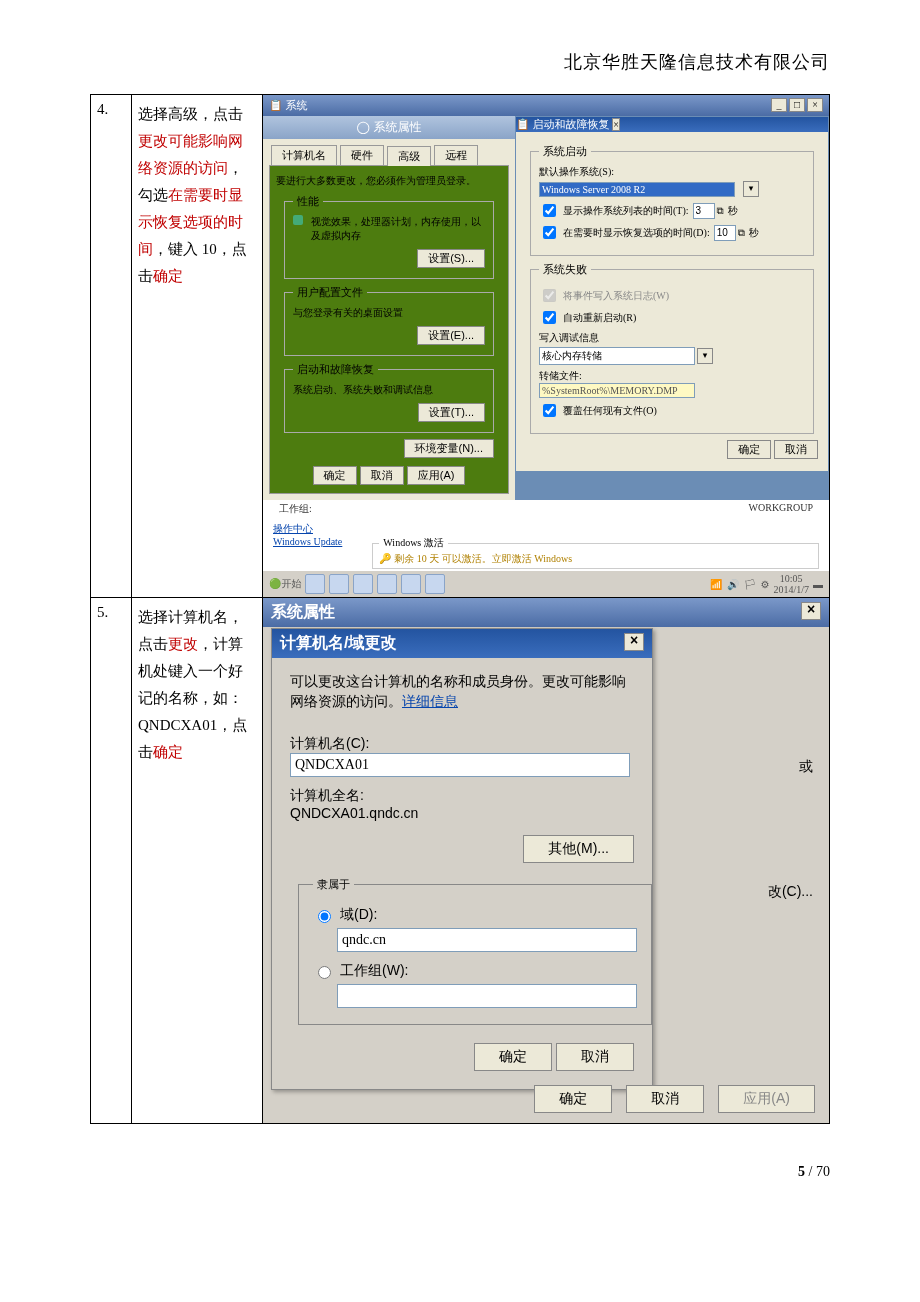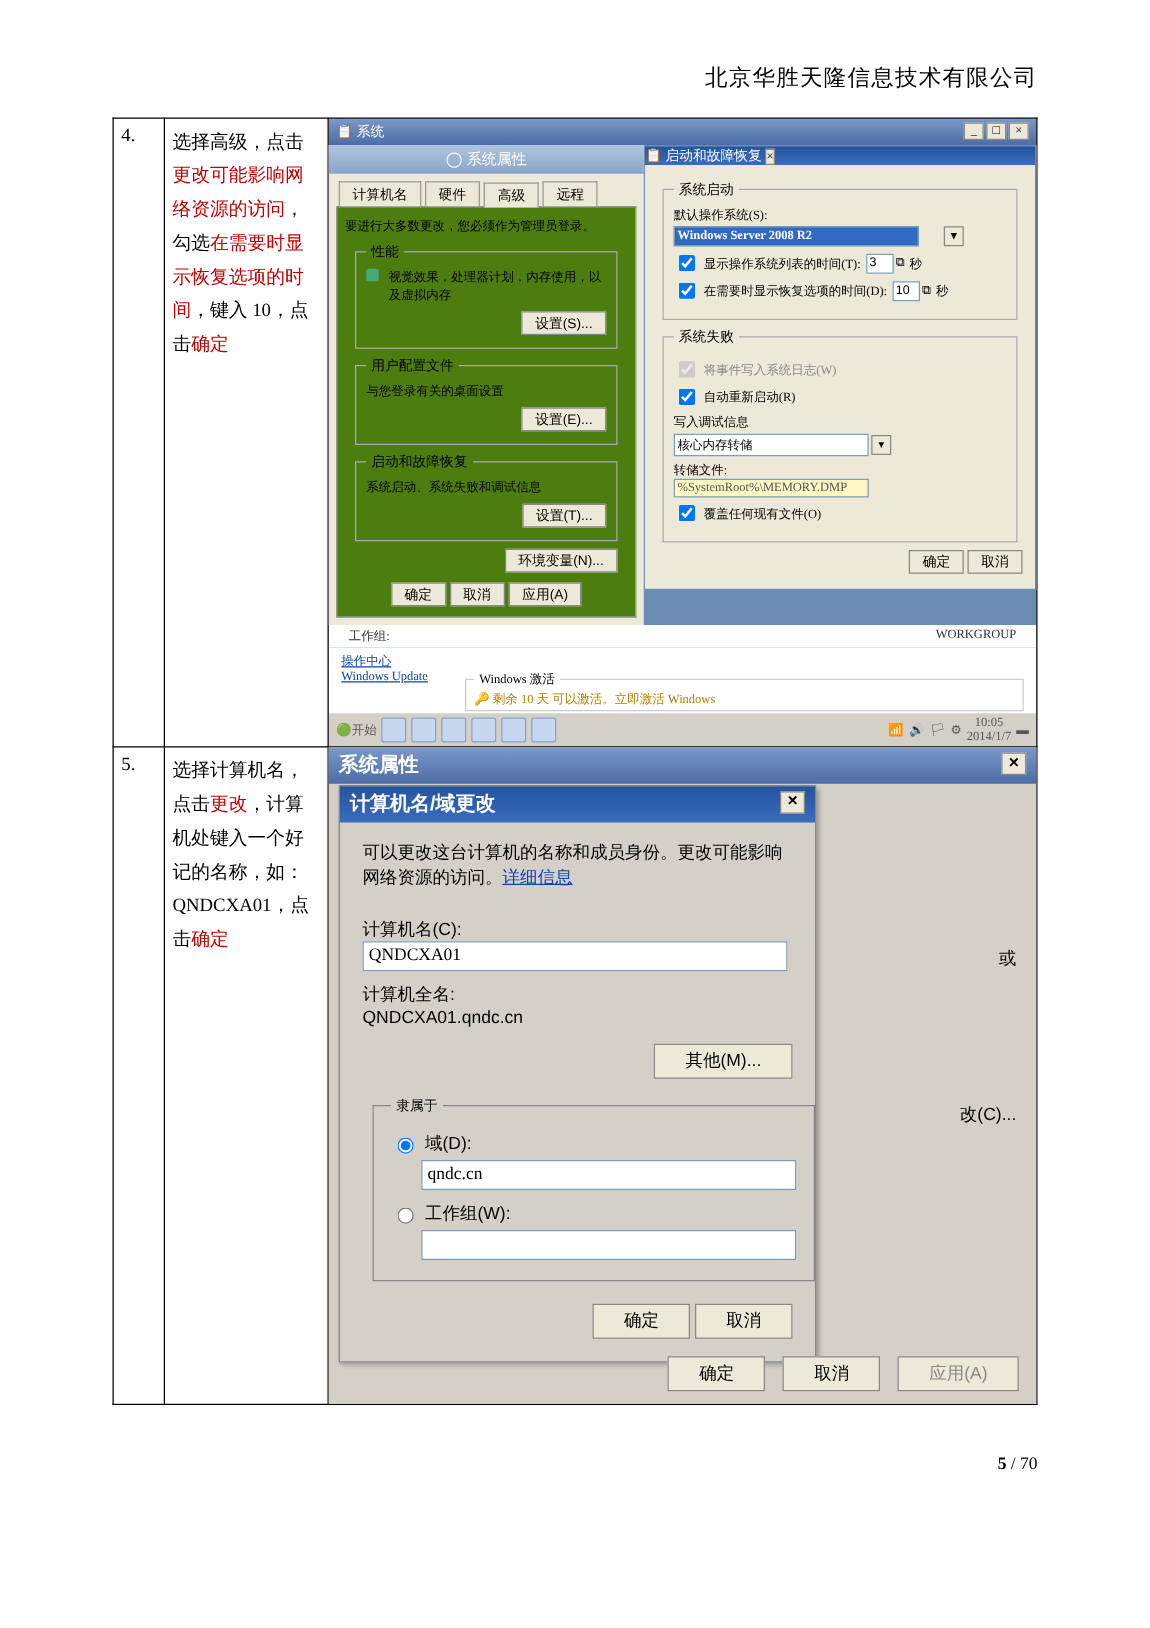--- a/index.html
+++ b/index.html
@@ -158,21 +158,21 @@
 
               <div class="right-pane" style="flex:1;">
                 <div class="titlebar">
                   <span>📋 <span>启动和故障恢复</span></span>
                   <span class="win-close">×</span>
                 </div>
                 <div style="padding:6px;">
                   <fieldset>
                     <legend>系统启动</legend>
                     <div style="font-size:10px;">默认操作系统(S):</div>
-                    <div style="display:flex;gap:20px;margin:2px 0 4px 0;font-weight:bold;">
+                    <div style="display:flex;align-items:center;gap:8px;margin:2px 0 4px 0;">
                       <div class="dd">Windows Server 2008 R2</div>
                       <span class="dropdown-arrow">▾</span>
                     </div>
                     <div class="cb">
                       <input type="checkbox" checked="" style="">
                       <span>显示操作系统列表的时间(T):</span>
                       <span class="spin">
                           <input value="3" style="">
                           <span>⧉</span>
                         </span>

